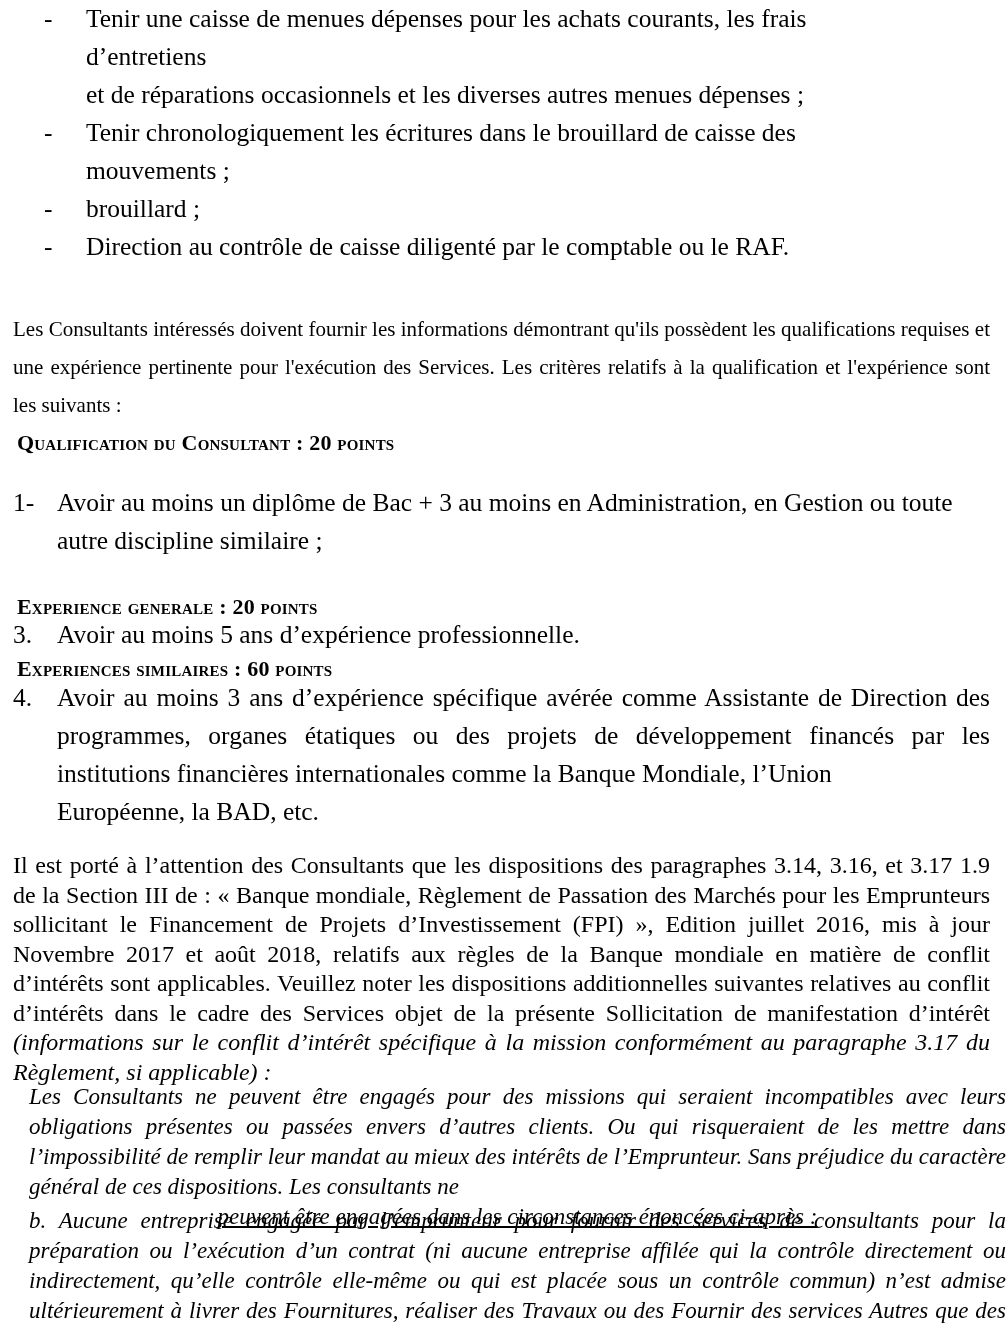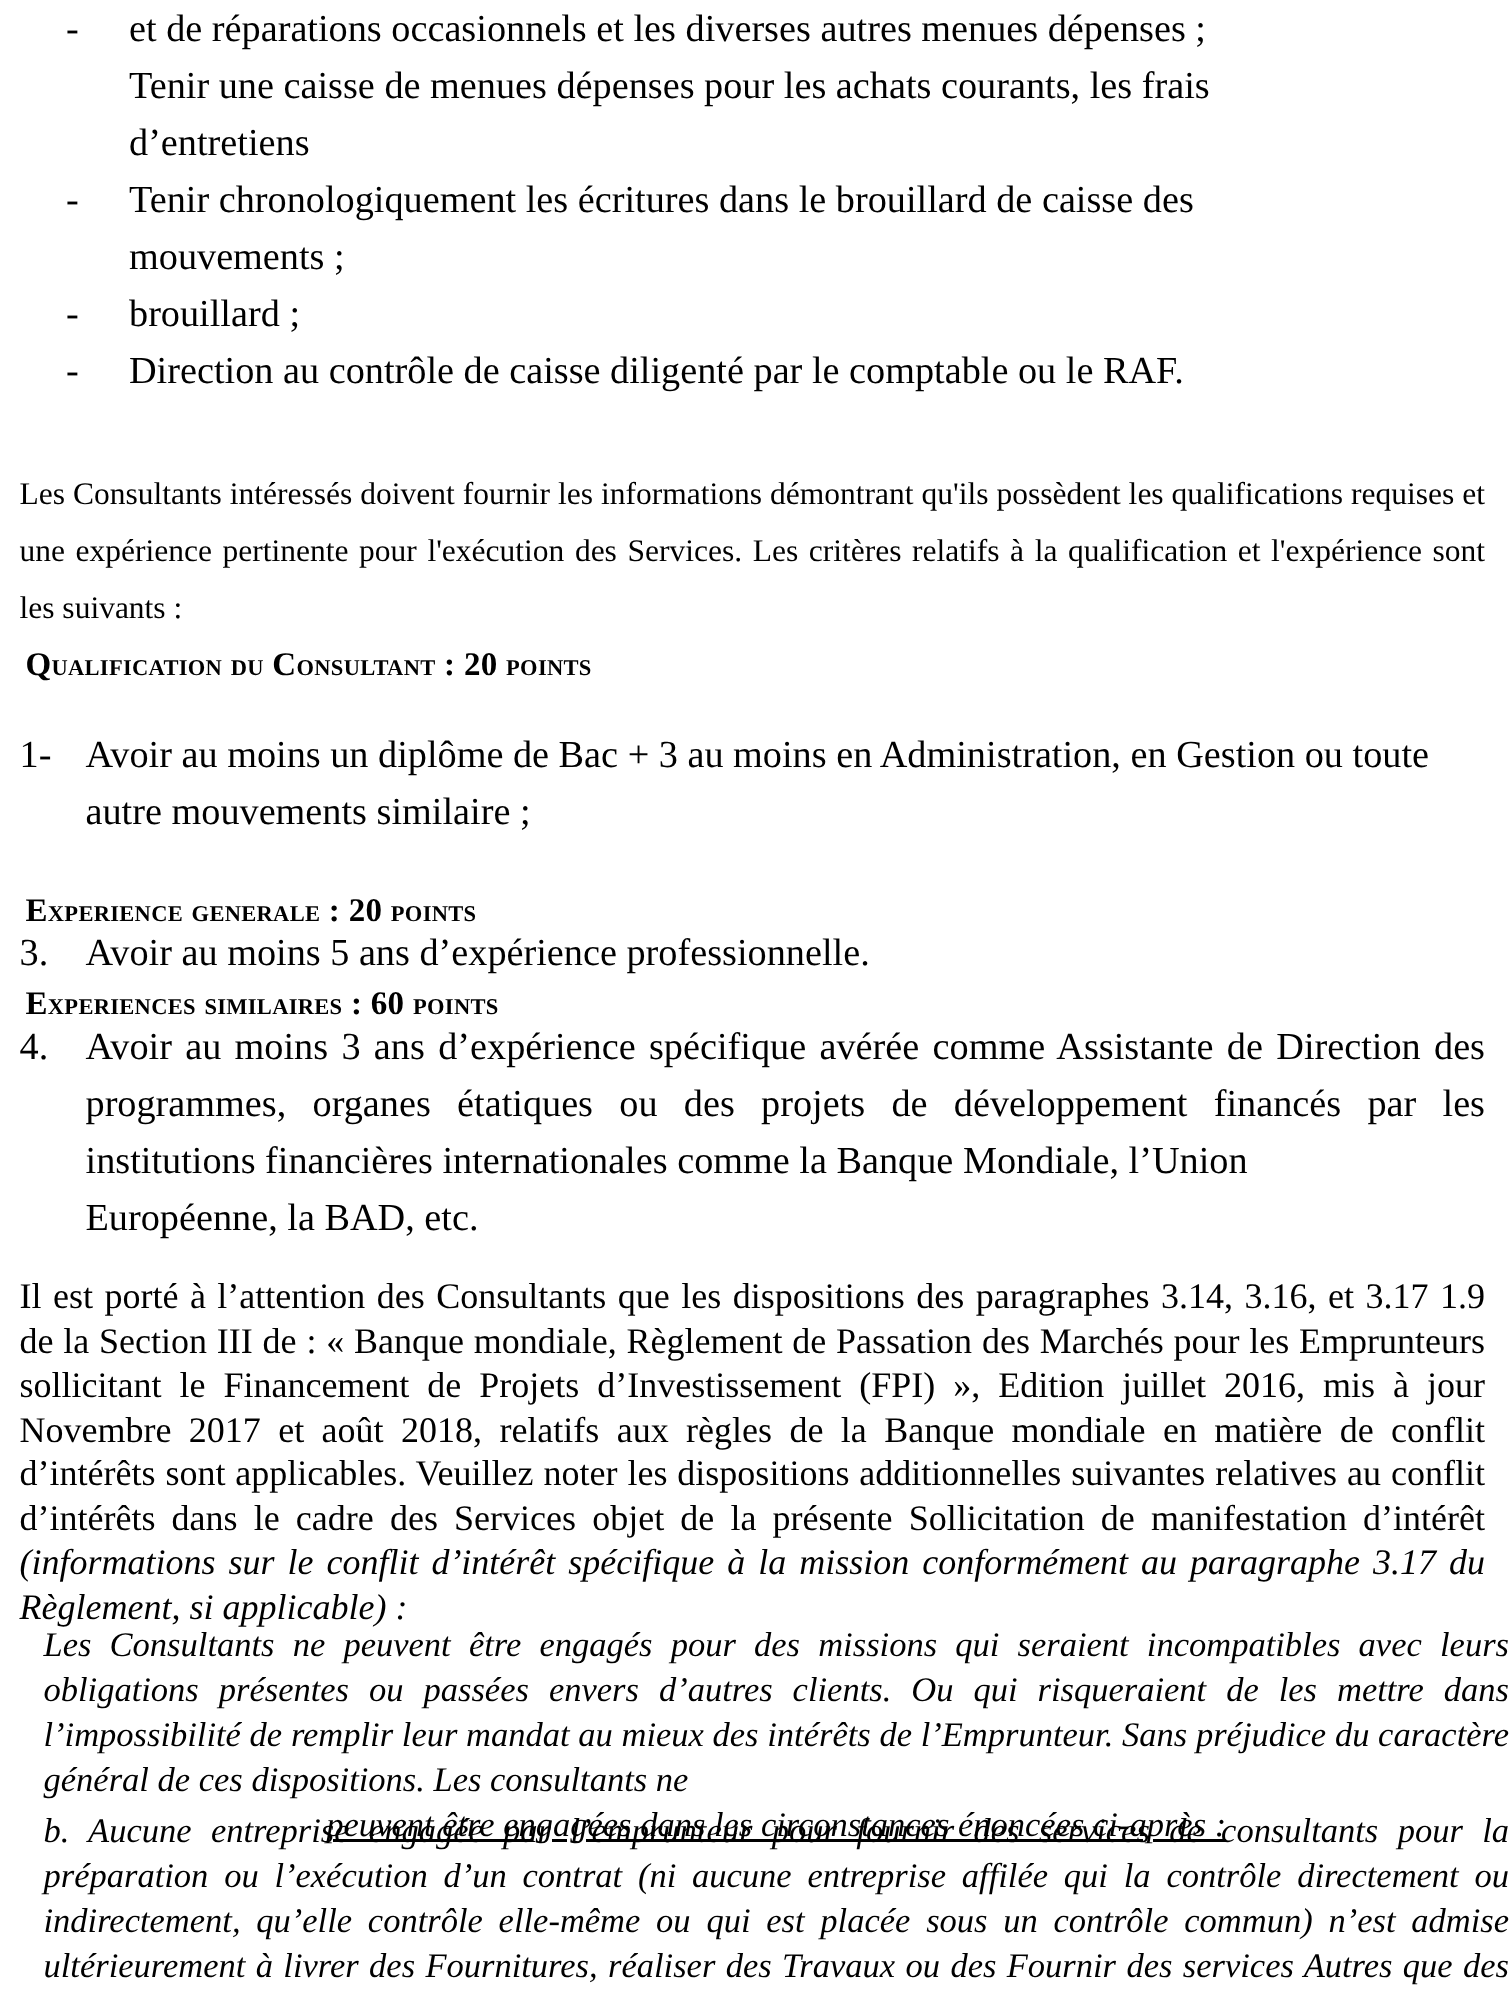--- a/index.html
+++ b/index.html
@@ -125,22 +125,22 @@
 </style>
 </head>
 <body>
 
 <div class="page">
 
   <div class="dash-list">
 
     <div class="dash-item" style="top:0px;">
       <span class="dash-mark">-</span>
+      <span class="dash-text">Tenir une caisse de menues dépenses pour les achats courants, les frais d’entretiens</span>
       <span class="dash-text">et de réparations occasionnels et les diverses autres menues dépenses ;</span>
-      <span class="dash-text">Tenir une caisse de menues dépenses pour les achats courants, les frais d’entretiens</span>
     </div>
 
     <div class="dash-item">
       <span class="dash-mark">-</span>
       <span class="dash-text">Tenir chronologiquement les écritures dans le brouillard de caisse des</span>
       <span class="dash-text">mouvements ;</span>
     </div>
 
     <div class="dash-item">
       <span class="dash-mark">-</span>
@@ -154,21 +154,21 @@
 
   </div>
 
   <p class="body-para" style="top:310px;">Les Consultants intéressés doivent fournir les informations démontrant qu'ils possèdent les qualifications requises et une expérience pertinente pour l'exécution des Services. Les critères relatifs à la qualification et l'expérience sont les suivants :</p>
 
   <p class="sc-heading" style="top:424px;">Qualification du Consultant : 20 points</p>
 
   <div class="num-item" style="top:484px;">
     <span class="num-mark">1-</span>
     <span class="num-text">Avoir au moins un diplôme de Bac + 3 au moins en Administration, en Gestion ou toute</span>
-    <span class="num-text last-line">autre mouvements similaire ;</span>
+    <span class="num-text last-line">autre discipline similaire ;</span>
   </div>
 
   <p class="sc-heading" style="top:588px;">Experience generale : 20 points</p>
 
   <div class="num-item compact" style="top:618px;">
     <span class="num-mark">3.</span>
     <span class="num-text last-line">Avoir au moins 5 ans d’expérience professionnelle.</span>
   </div>
 
   <p class="sc-heading" style="top:650px;">Experiences similaires : 60 points</p>

